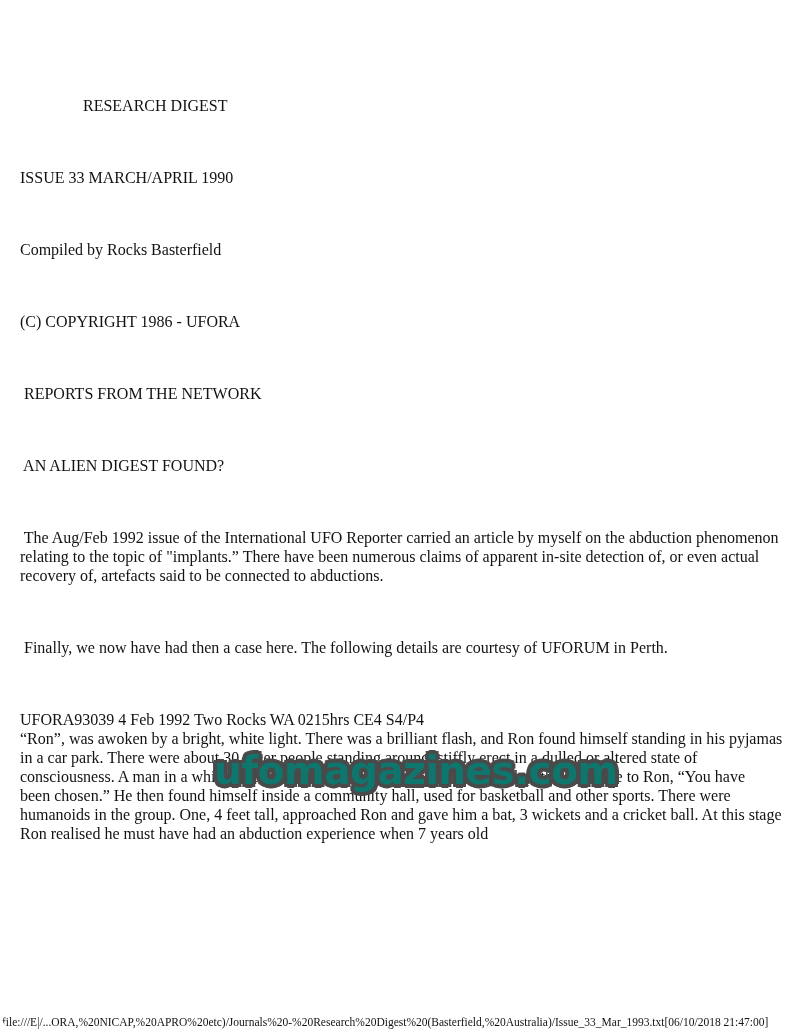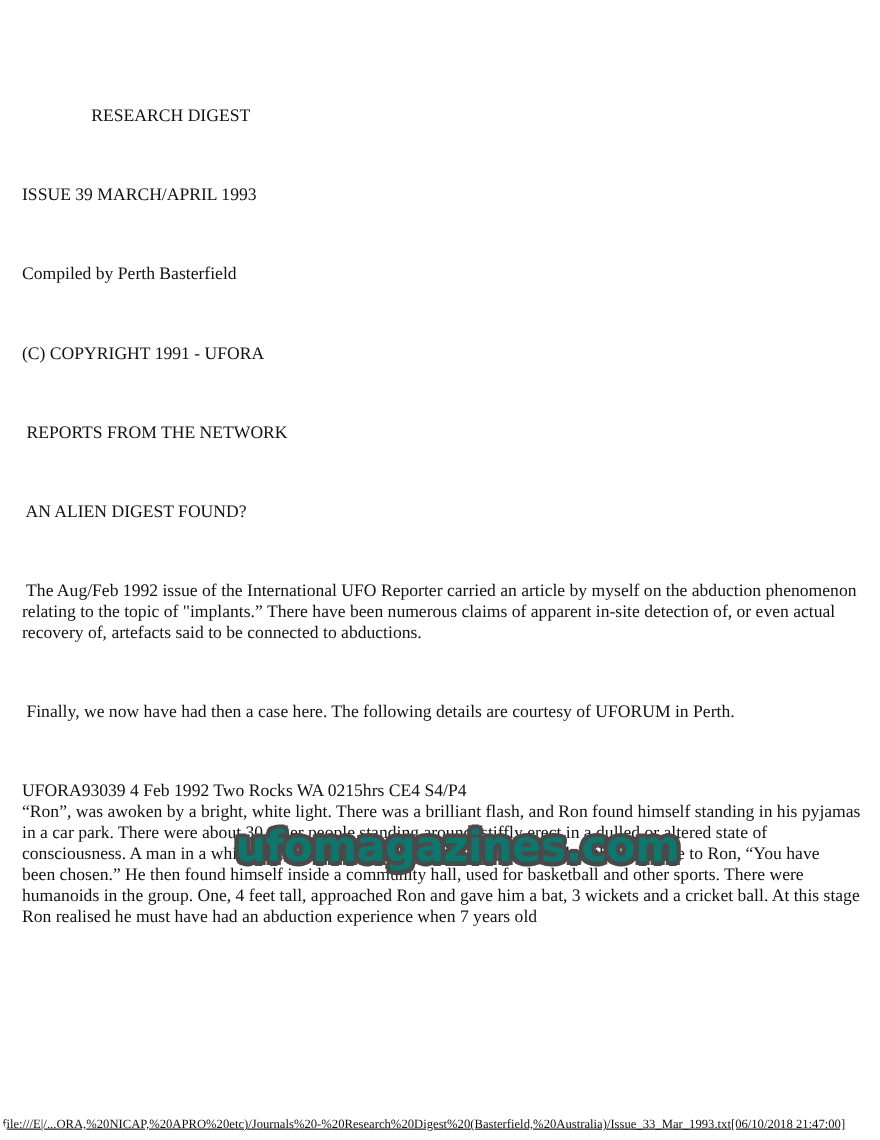--- a/index.html
+++ b/index.html
@@ -52,33 +52,32 @@
   }
   .footer {
     position: absolute;
     left: 2px;
     top: 1015px;
     width: 796px;
     font-size: 11.5px;
     line-height: 14px;
     white-space: pre;
     color: #121212;
-    text-decoration: underline;
   }
 </style>
 </head>
 <body>
 
 <div class="page">
 
   <div class="doc">
     <div class="block title-indent">RESEARCH DIGEST</div>
-    <div class="block">ISSUE 39 MARCH/APRIL 1993</div>
-    <div class="block">Compiled by Perth Basterfield</div>
-    <div class="block">(C) COPYRIGHT 1991 - UFORA</div>
+    <div class="block">ISSUE 33 MARCH/APRIL 1990</div>
+    <div class="block">Compiled by Rocks Basterfield</div>
+    <div class="block">(C) COPYRIGHT 1986 - UFORA</div>
     <div class="block gap-xl"> REPORTS FROM THE NETWORK</div>
     <div class="block"> AN ALIEN DIGEST FOUND?</div>
     <div class="block"> The Aug/Feb 1992 issue of the International UFO Reporter carried an article by myself on the abduction phenomenon
 relating to the topic of "implants.” There have been numerous claims of apparent in-site detection of, or even actual
 recovery of, artefacts said to be connected to abductions.</div>
     <div class="block"> Finally, we now have had then a case here. The following details are courtesy of UFORUM in Perth.</div>
     <div class="block">UFORA93039 4 Feb 1992 Two Rocks WA 0215hrs CE4 S4/P4
 “Ron”, was awoken by a bright, white light. There was a brilliant flash, and Ron found himself standing in his pyjamas
 in a car park. There were about 30 other people standing around, stiffly erect in a dulled or altered state of
 consciousness. A man in a white coat, different from the others, imparted a telepathic message to Ron, “You have

